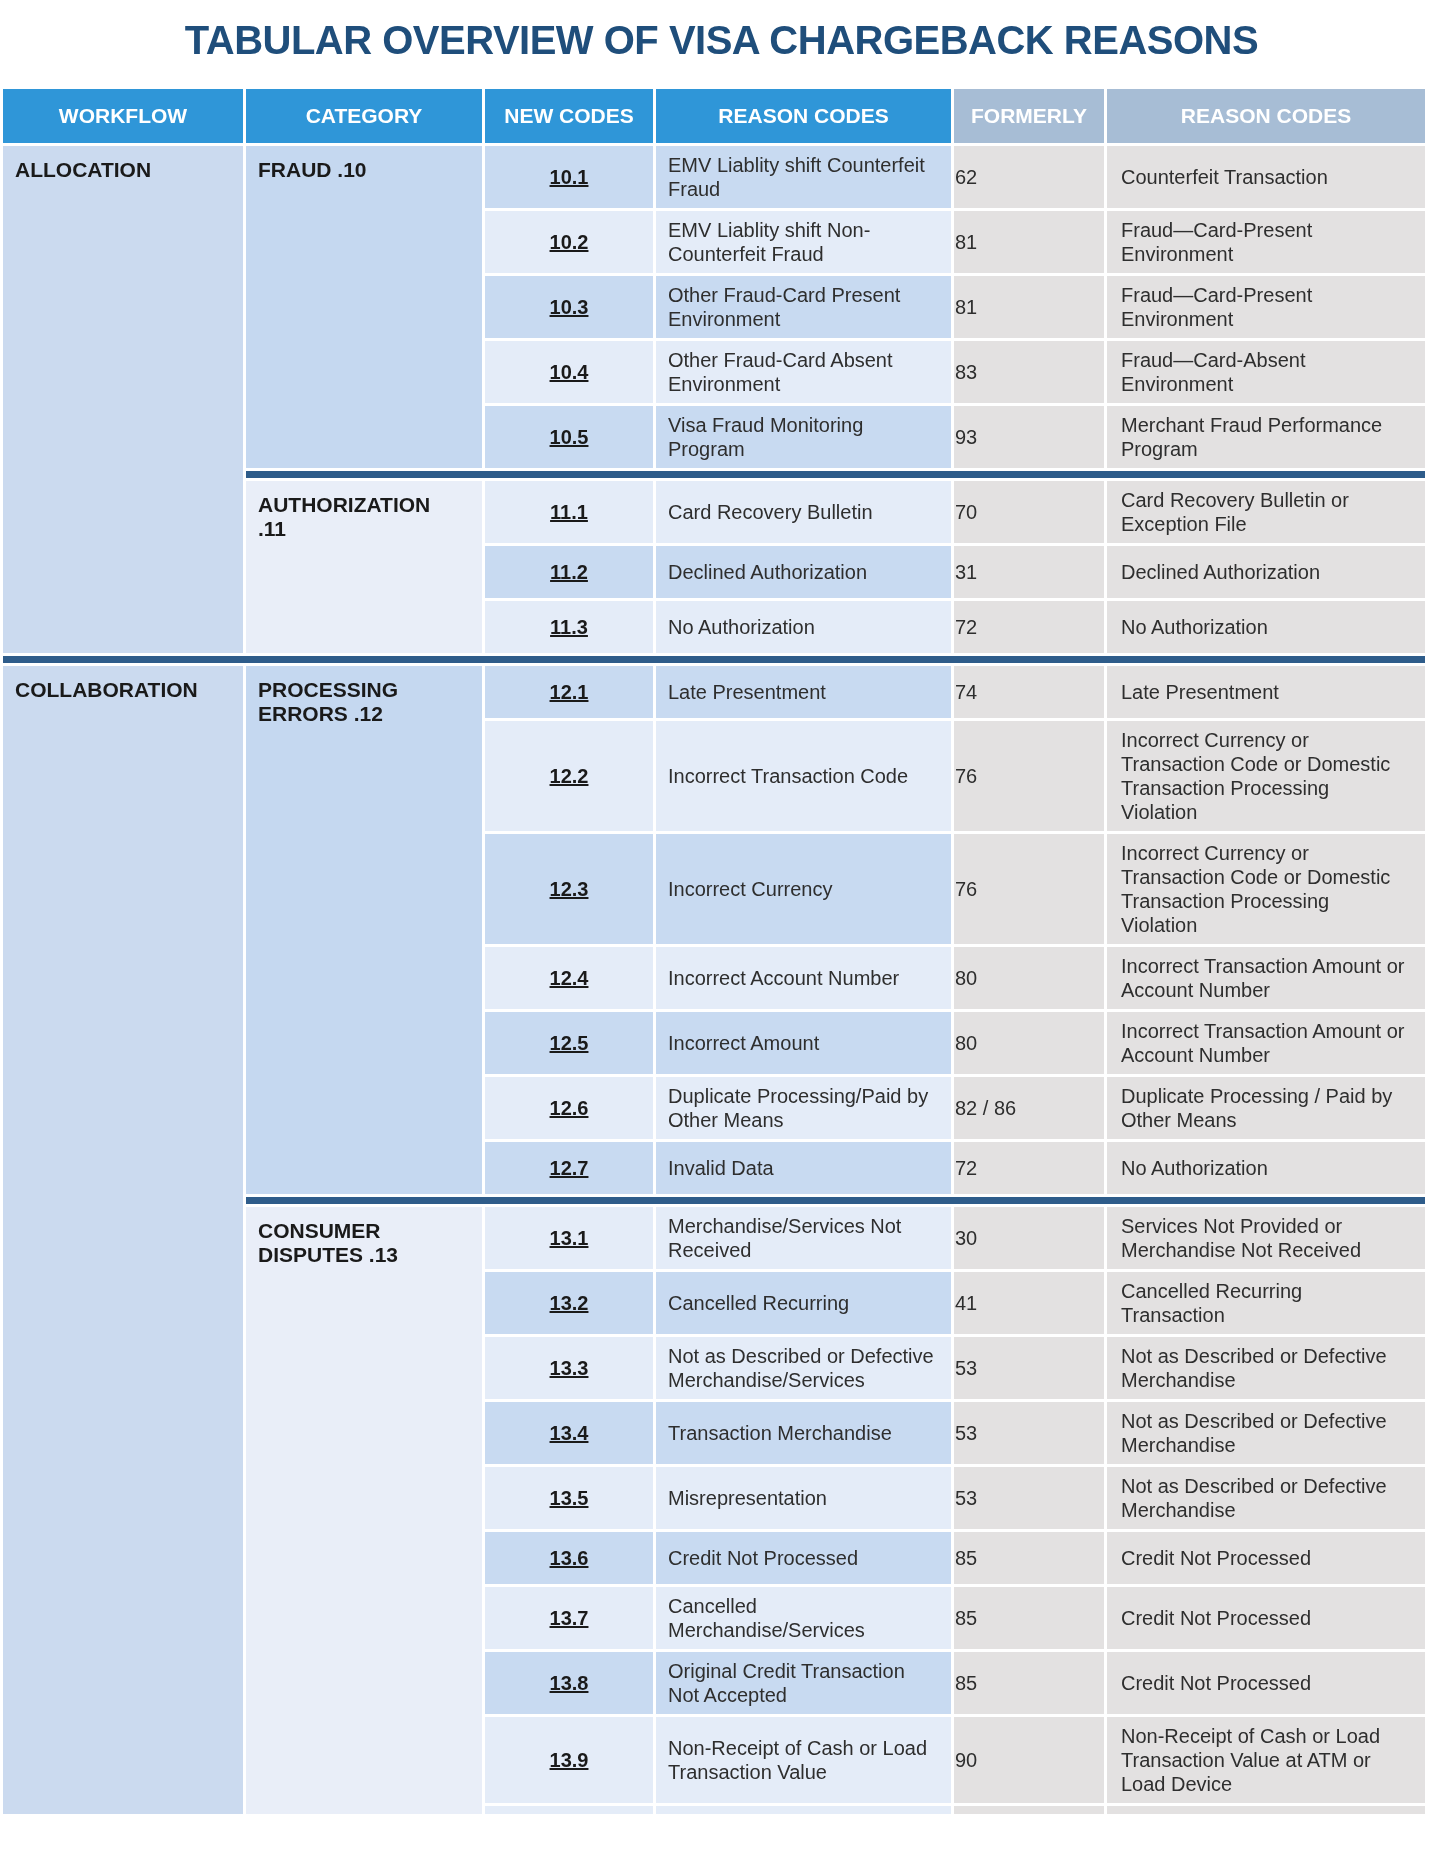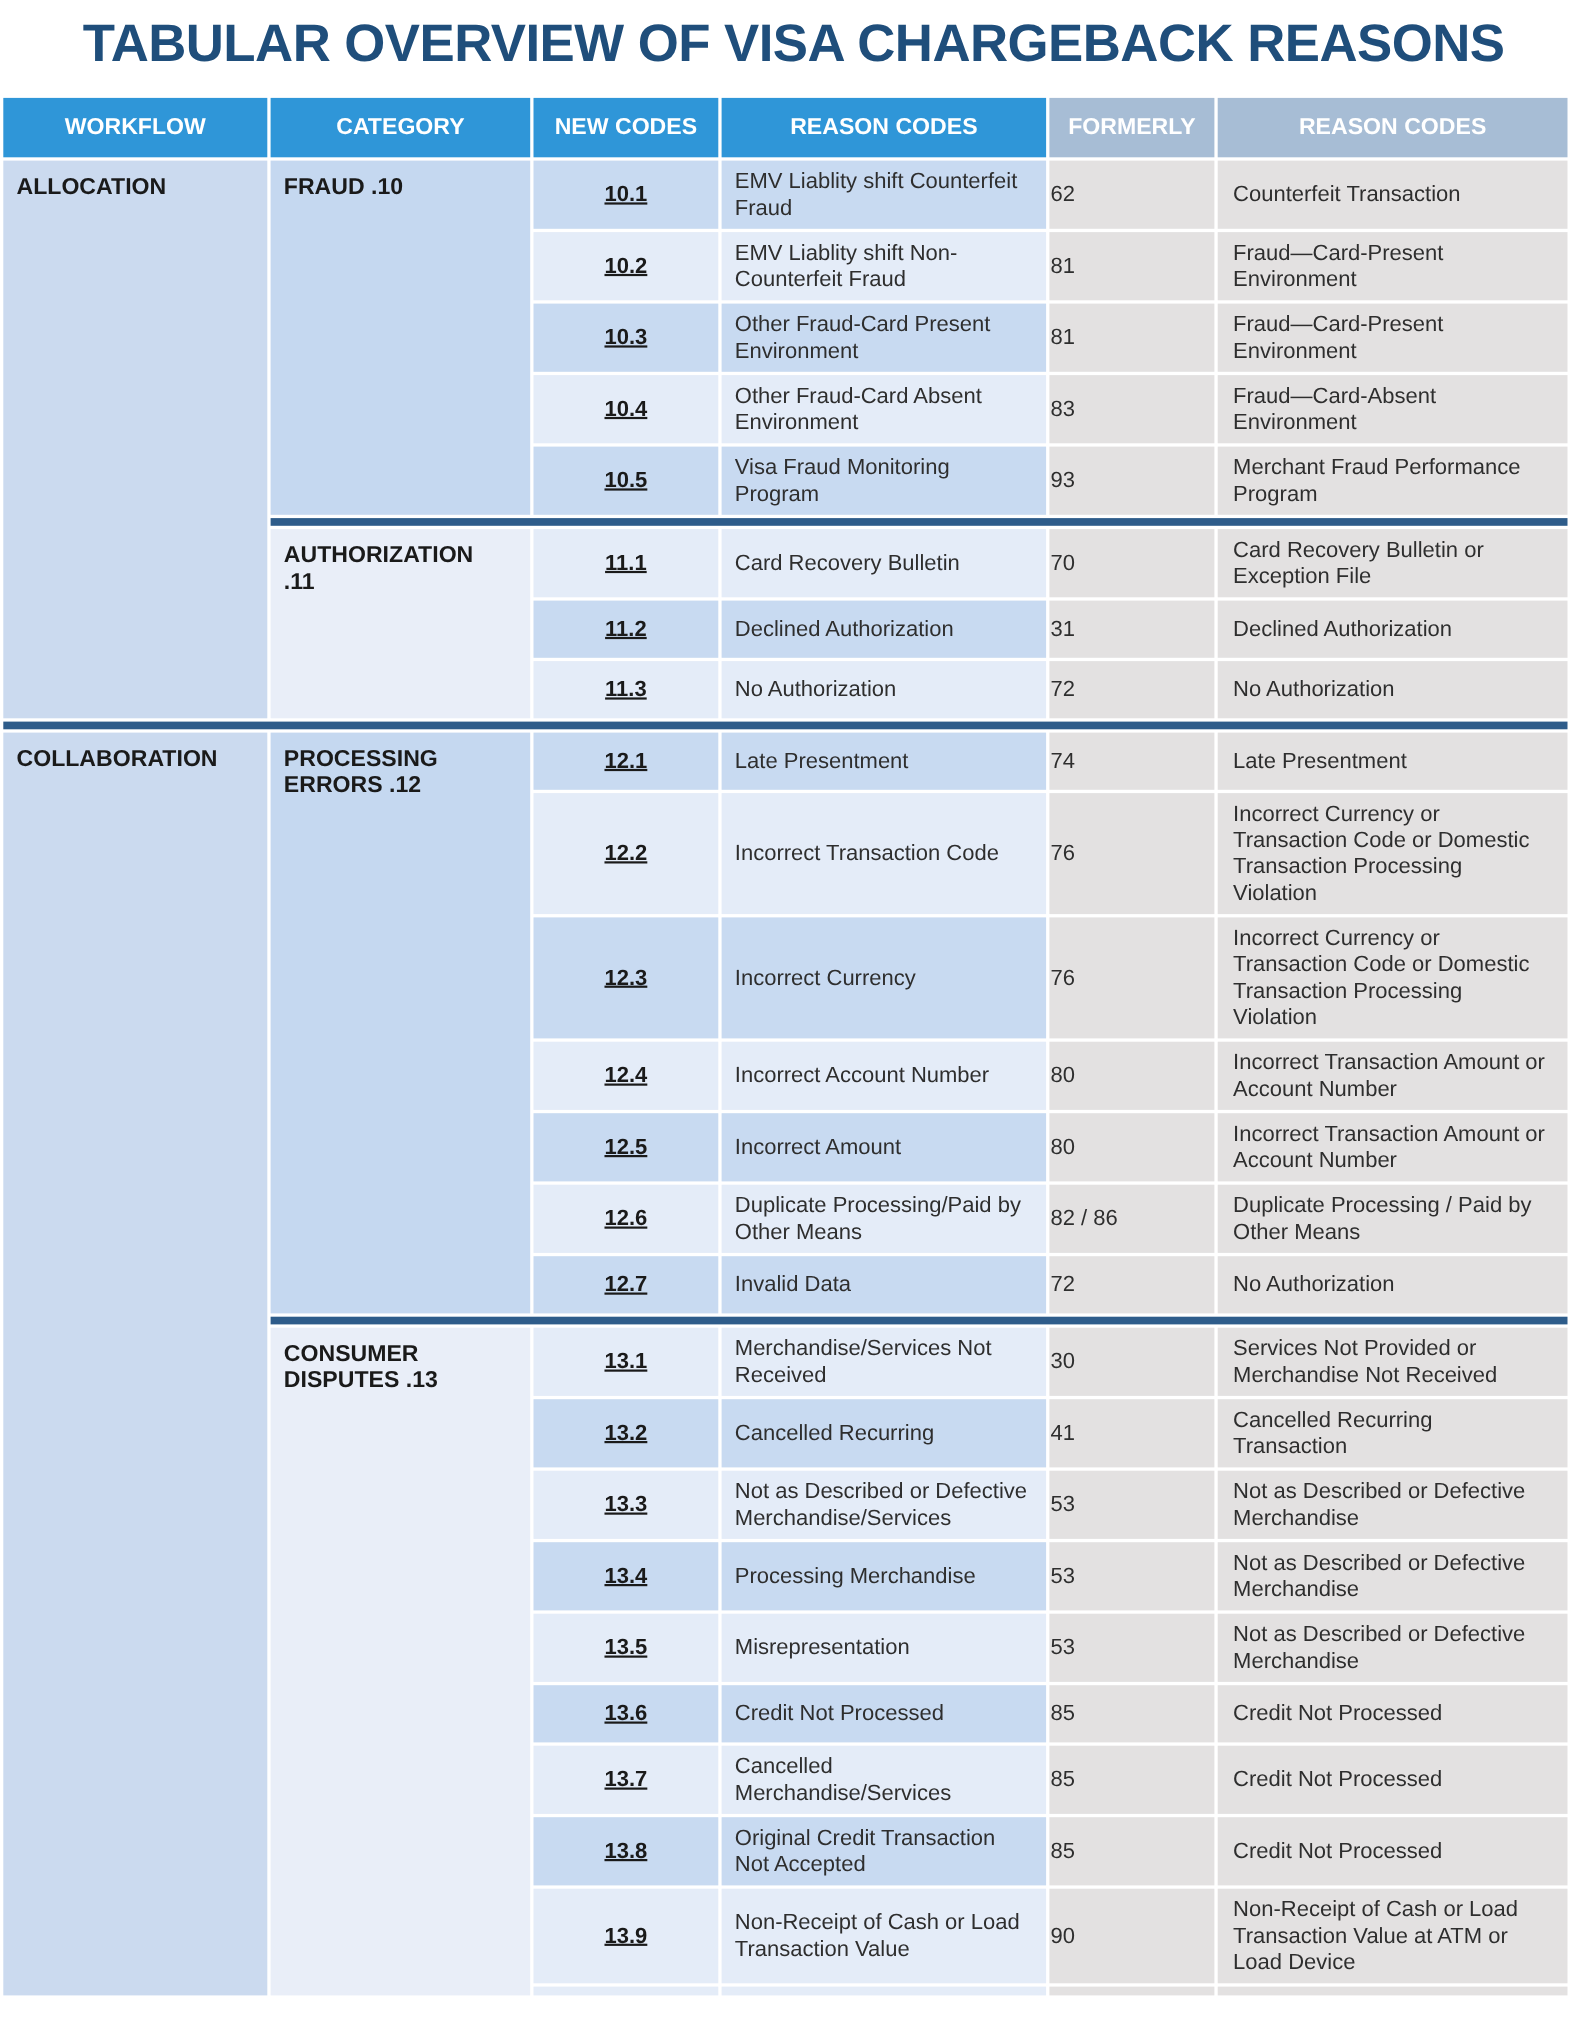--- a/index.html
+++ b/index.html
@@ -19,21 +19,21 @@
   html,body{margin:0;padding:0;background:#ffffff;}
   body{
     width:1443px;height:1852px;overflow:hidden;
     font-family:"Liberation Sans", sans-serif;
     color:var(--text);
   }
   .page{width:1443px;height:1852px;overflow:hidden;background:#fff;}
   h1.page-title{
     margin:16px 0 22px 0;
     text-align:center;
-    font-size:48px;line-height:48px;
+    font-size:40px;line-height:48px;
     font-weight:bold;letter-spacing:-0.5px;
     color:var(--title-navy);
   }
   table.cb-table{
     width:1227px;
     border-collapse:separate;
     border-spacing:3px 3px;
     table-layout:fixed;
     background:#fff;
   }
@@ -245,21 +245,21 @@
           <td class="old-reason-cell">Cancelled Recurring Transaction</td>
         </tr>
         <tr>
           <td class="code-cell bg-lt">13.3</td>
           <td class="reason-cell bg-lt">Not as Described or Defective Merchandise/Services</td>
           <td class="formerly-cell">53</td>
           <td class="old-reason-cell">Not as Described or Defective Merchandise</td>
         </tr>
         <tr>
           <td class="code-cell bg-dk">13.4</td>
-          <td class="reason-cell bg-dk">Processing Merchandise</td>
+          <td class="reason-cell bg-dk">Transaction Merchandise</td>
           <td class="formerly-cell">53</td>
           <td class="old-reason-cell">Not as Described or Defective Merchandise</td>
         </tr>
         <tr>
           <td class="code-cell bg-lt">13.5</td>
           <td class="reason-cell bg-lt">Misrepresentation</td>
           <td class="formerly-cell">53</td>
           <td class="old-reason-cell">Not as Described or Defective Merchandise</td>
         </tr>
         <tr>

